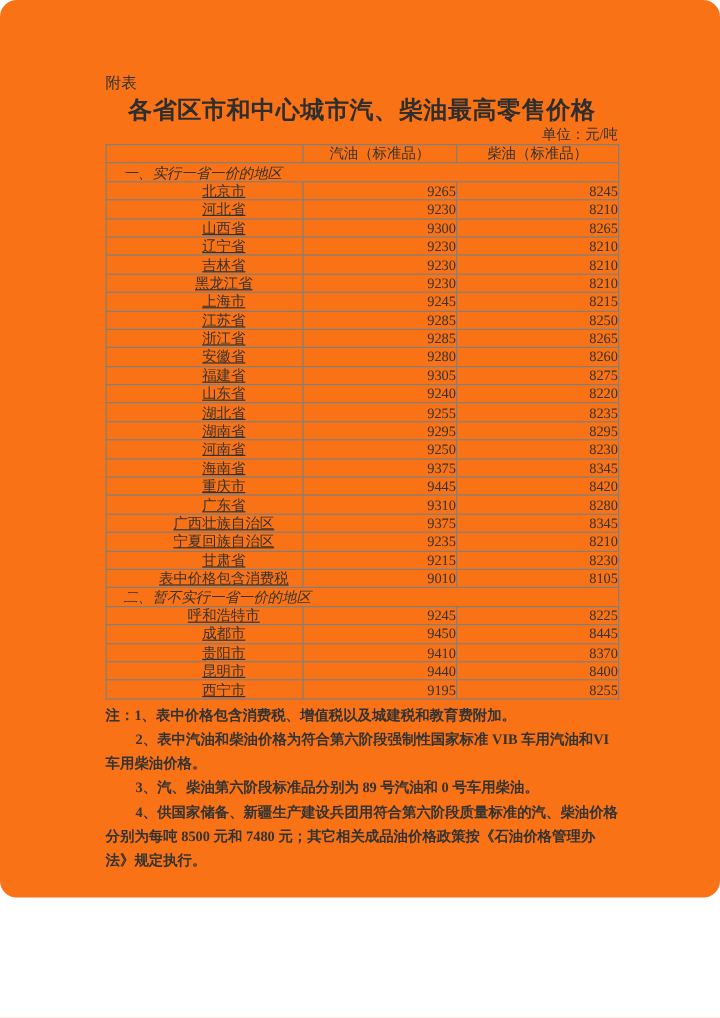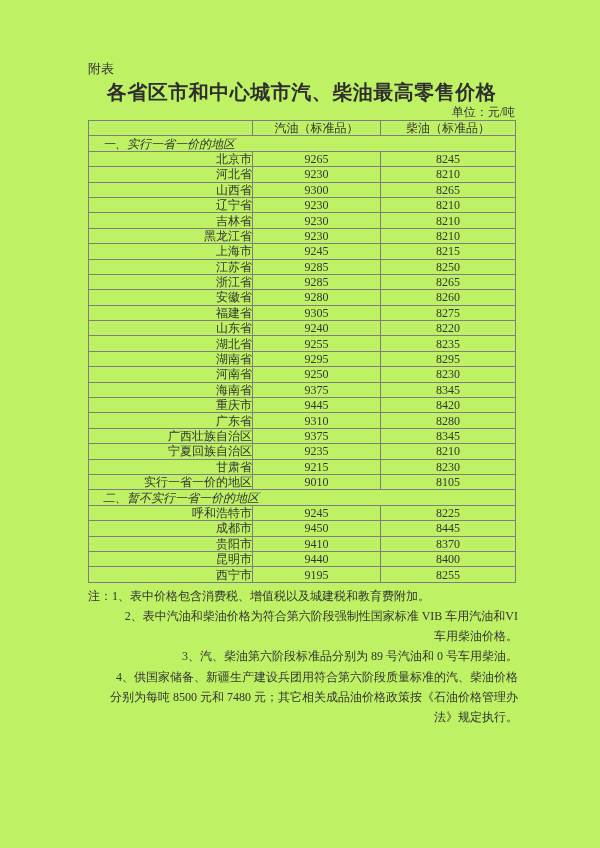--- a/index.html
+++ b/index.html
@@ -4,21 +4,21 @@
 <style>
   * { margin: 0; padding: 0; box-sizing: border-box; }
   html, body { background: #ffffff; }
   body {
     width: 600px; height: 848px;
     font-family: "Liberation Serif", "DejaVu Serif", serif;
     color: #333333;
     position: relative;
     overflow: hidden;
   }
-  .page { position: absolute; left: 0; top: 0; width: 600px; height: 848px; background: #bef264; }
+  .page { position: absolute; left: 0; top: 0; width: 600px; height: 748px; background: #f97316; border-radius: 14px; }
   .content { position: absolute; left: 88px; top: 60px; width: 427px; }
   .appendix { font-size: 13px; line-height: 18px; color: #333; margin-bottom: 5px; }
   .title {
     font-size: 20px; font-weight: bold; text-align: center;
     color: #2e2e2e; line-height: 18px; margin-bottom: 3px;
     letter-spacing: 0.5px;
   }
   .unit { font-size: 12px; text-align: right; color: #333; line-height: 16px; margin-bottom: 0; font-family: Liberation Serif, serif; }
   table.price-table {
     width: 427px; border-collapse: collapse; table-layout: fixed;
@@ -31,26 +31,26 @@
     font-size: 12px;
     font-weight: normal;
     height: 15.4px;
     line-height: 14px;
     padding: 0;
     color: #333;
     overflow: hidden;
     white-space: nowrap;
   }
   .price-table th { text-align: center; }
-  .price-table td.region { text-align: right; padding-left: 32px; }
-  .price-table td.num { text-align: center; }
+  .price-table td.region { text-align: center; padding-left: 32px; text-decoration: underline; }
+  .price-table td.num { text-align: right; }
   .price-table td.section-header { text-align: left; padding-left: 14px; font-style: italic; }
-  .notes { margin-top: 3px; width: 430px; font-size: 12px; line-height: 20.2px; color: #333; }
+  .notes { margin-top: 3px; width: 430px; font-size: 12px; line-height: 20.2px; color: #333; font-weight: bold; }
   .notes p { text-indent: 0; }
-  .notes p.indent { text-indent: 25px; text-align: right; }
+  .notes p.indent { text-indent: 25px; }
 </style>
 </head>
 <body>
 
 <div class="page">
   <div class="content">
     <div class="appendix">附表</div>
     <div class="title">各省区市和中心城市汽、柴油最高零售价格</div>
     <div class="unit">单位：元/吨</div>
     <table class="price-table">
@@ -169,21 +169,21 @@
             <td class="region">宁夏回族自治区</td>
             <td class="num">9235</td>
             <td class="num">8210</td>
           </tr>
           <tr>
             <td class="region">甘肃省</td>
             <td class="num">9215</td>
             <td class="num">8230</td>
           </tr>
           <tr>
-            <td class="region">实行一省一价的地区</td>
+            <td class="region">表中价格包含消费税</td>
             <td class="num">9010</td>
             <td class="num">8105</td>
           </tr>
           <tr>
             <td colspan="3" class="section-header">二、暂不实行一省一价的地区</td>
           </tr>
           <tr>
             <td class="region">呼和浩特市</td>
             <td class="num">9245</td>
             <td class="num">8225</td>

